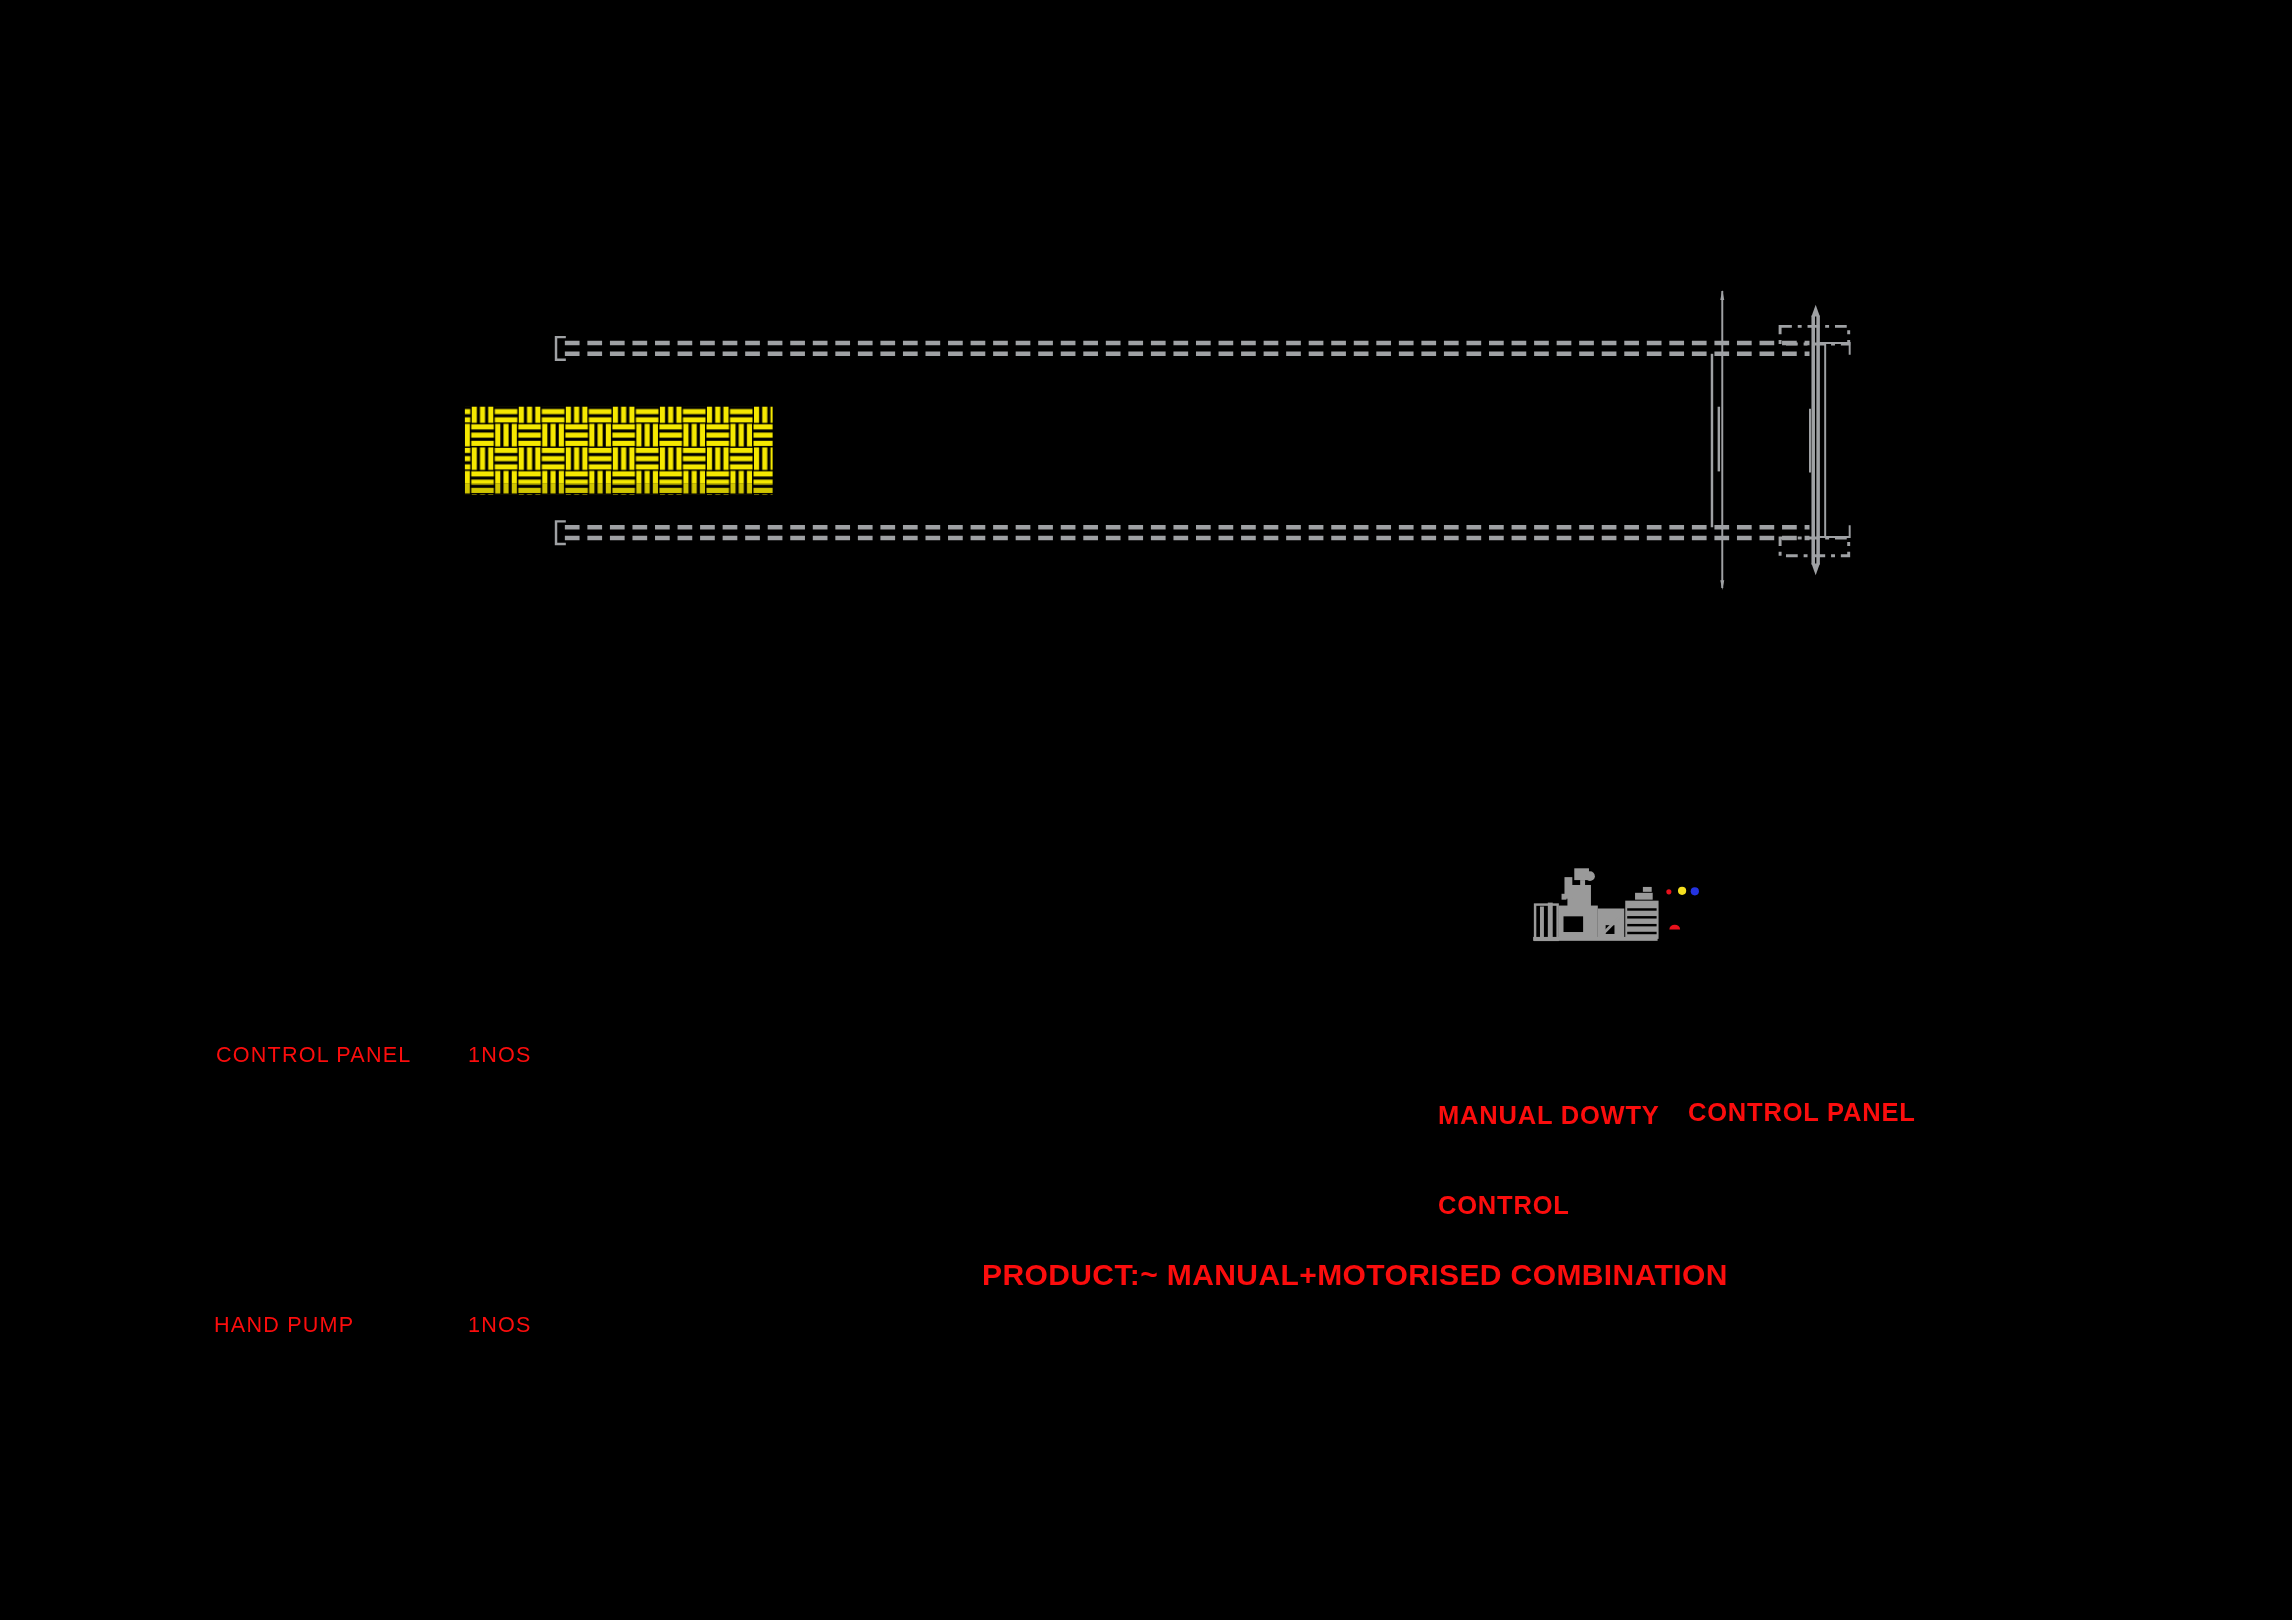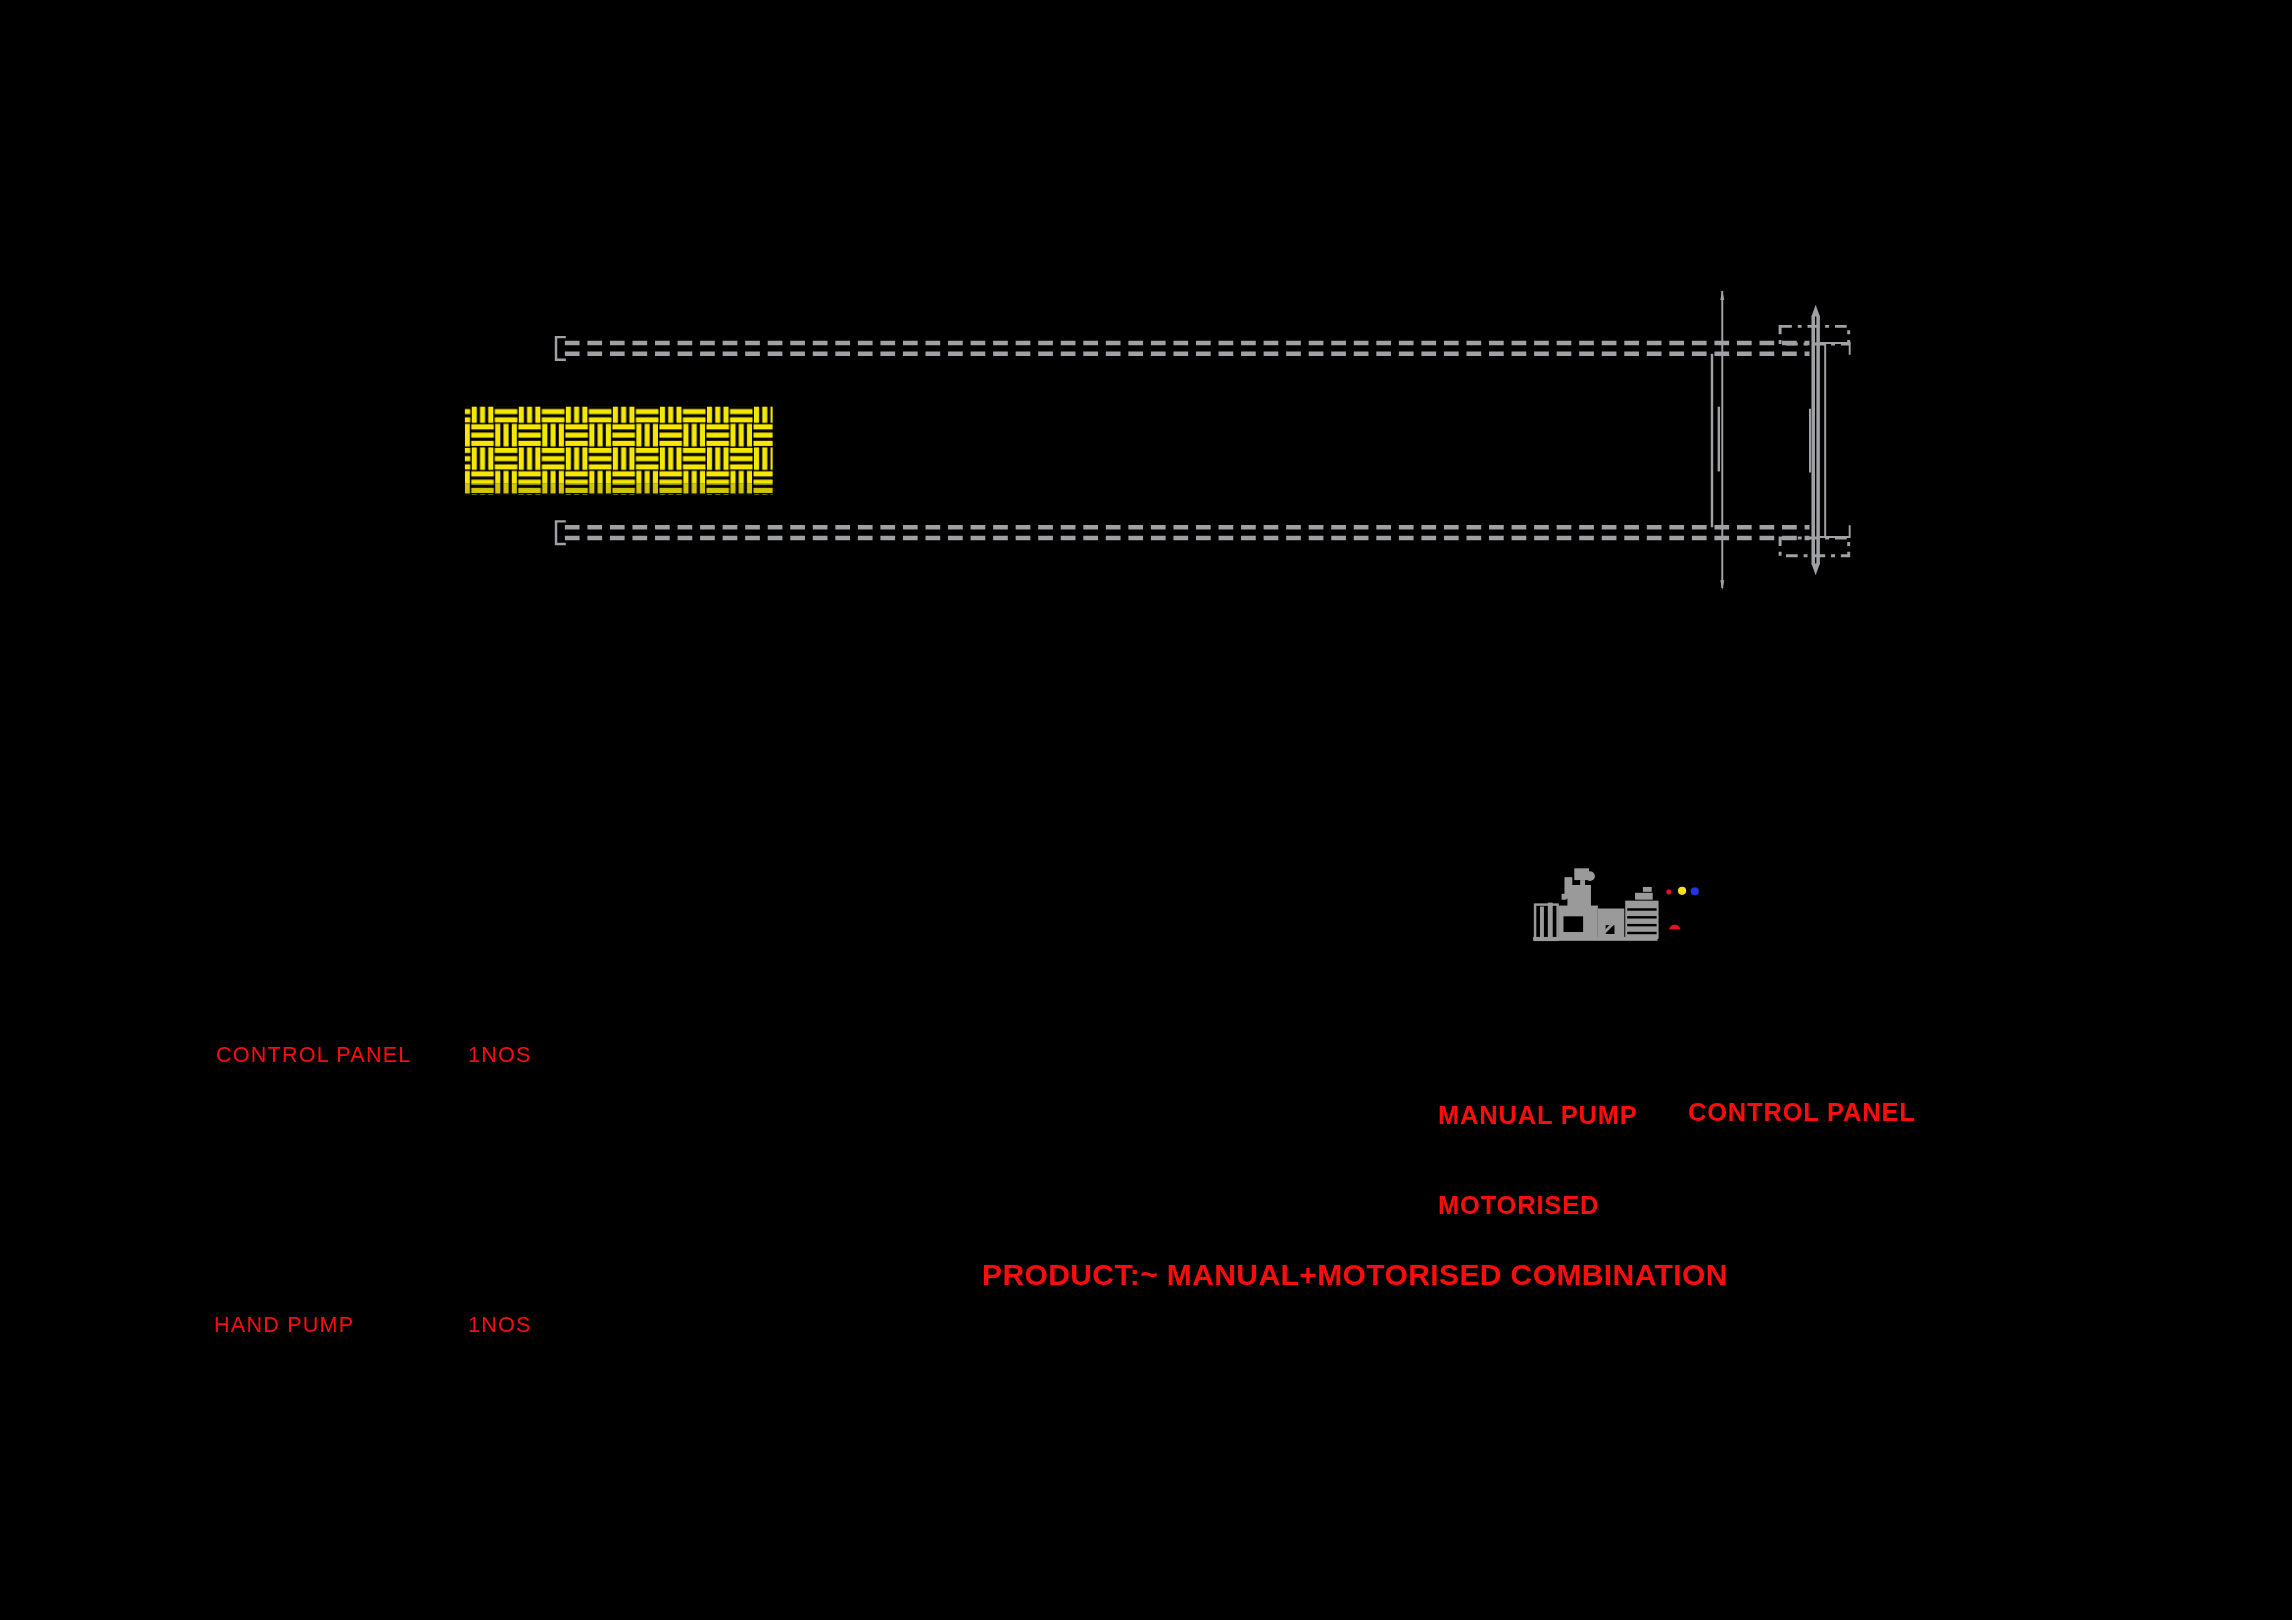--- a/index.html
+++ b/index.html
@@ -128,21 +128,21 @@
     <circle cx="1729" cy="909.5" r="4.2" fill="var(--dot_blue,#2433e0)"></circle>
     <path d="M1703,948.5 A5.5,5 0 0 1 1714,948.5 Z" fill="var(--dot_red,#e8111c)"></path>
   </svg>
 
   <div class="label bom-label" style="left:216px;top:1042px;">CONTROL PANEL</div>
   <div class="label bom-label" style="left:468px;top:1042px;">1NOS</div>
   <div class="label bom-label" style="left:214px;top:1312px;text-align:center;">HAND PUMP</div>
   <div class="label bom-label" style="left:468px;top:1312px;">1NOS</div>
 
   <div class="label callout" style="left:1438px;top:1040px;">
-    <div>MANUAL PUMP</div>
-    <div>MOTORISED</div>
+    <div>MANUAL DOWTY</div>
+    <div>CONTROL</div>
   </div>
   <div class="label callout" style="left:1688px;top:1097px;">CONTROL PANEL</div>
 
   <div class="label product" style="left:982px;top:1258px;">PRODUCT:~ MANUAL+MOTORISED COMBINATION</div>
 
 </div>
 
 
 </body></html>

